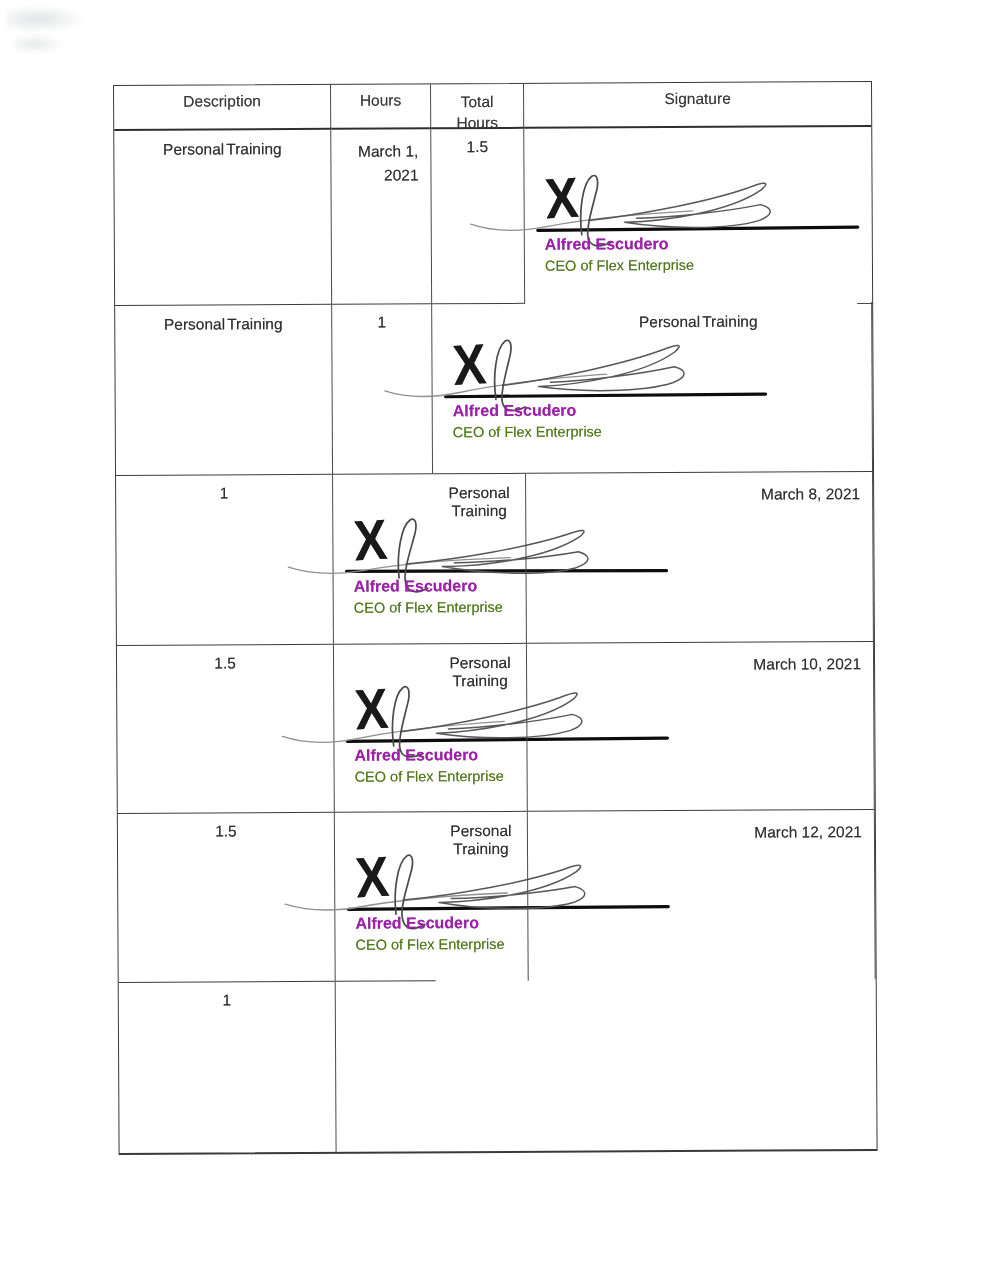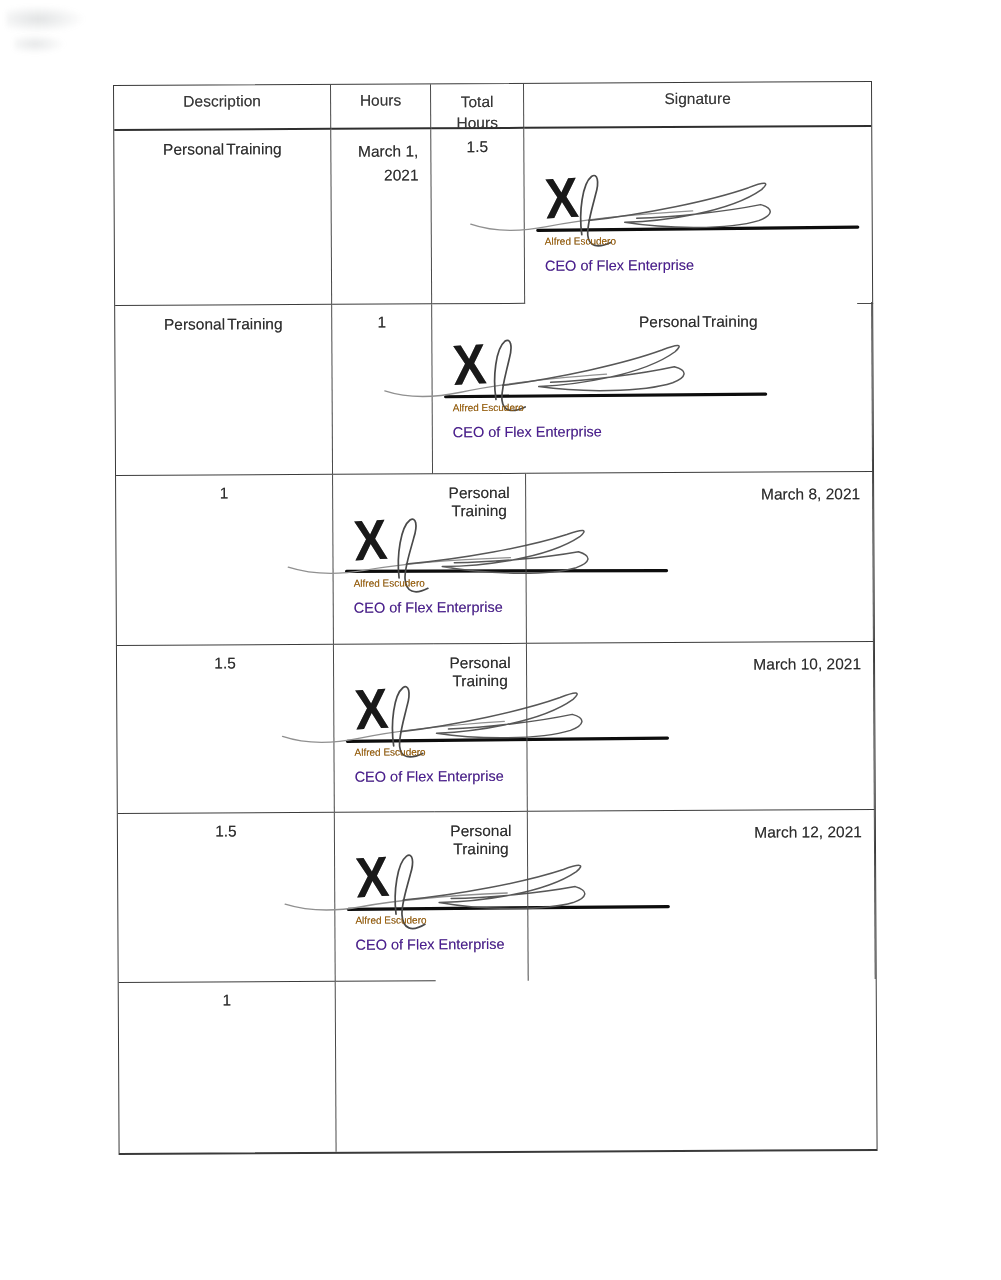--- a/index.html
+++ b/index.html
@@ -68,23 +68,23 @@
   .sig-v3 .scribble-inner { transform:rotate(1.2deg) translate(9px,2px); }
   .sig-v4 .scribble-inner { transform:rotate(-0.5deg) translate(2px,0px); }
   .sig-v5 .scribble-inner { transform:rotate(0.8deg) translate(4px,1px); }
 
   .sig-x {
     position:absolute; left:19px; top:-7px;
     font-size:54px; font-weight:700; color:#191919;
     transform:rotate(-3deg) scale(0.92,1.05);
     text-shadow:0 0 0.6px rgba(0,0,0,0.5);
   }
-  .sig-name  { position:absolute; left:20px; top:62px; font-size:10px; color:#a16207;
-    text-shadow:0 0 0.5px rgba(45,45,45,0.5); white-space:nowrap; }
-  .sig-title { position:absolute; left:20px; top:84px; font-size:14.5px; color:#4c1d95;
+  .sig-name  { position:absolute; left:20px; top:62px; font-size:16px; color:#a21caf;
+    text-shadow:0 0 0.5px rgba(45,45,45,0.5); white-space:nowrap;font-weight:bold; }
+  .sig-title { position:absolute; left:20px; top:84px; font-size:14.5px; color:#4d7c0f;
     text-shadow:0 0 0.5px rgba(45,45,45,0.5); white-space:nowrap; }
 </style>
 </head>
 <body>
 
 <div class="page">
   <div class="smudge smudge-1"></div>
   <div class="smudge smudge-2"></div>
 
   <div class="table-wrap">

